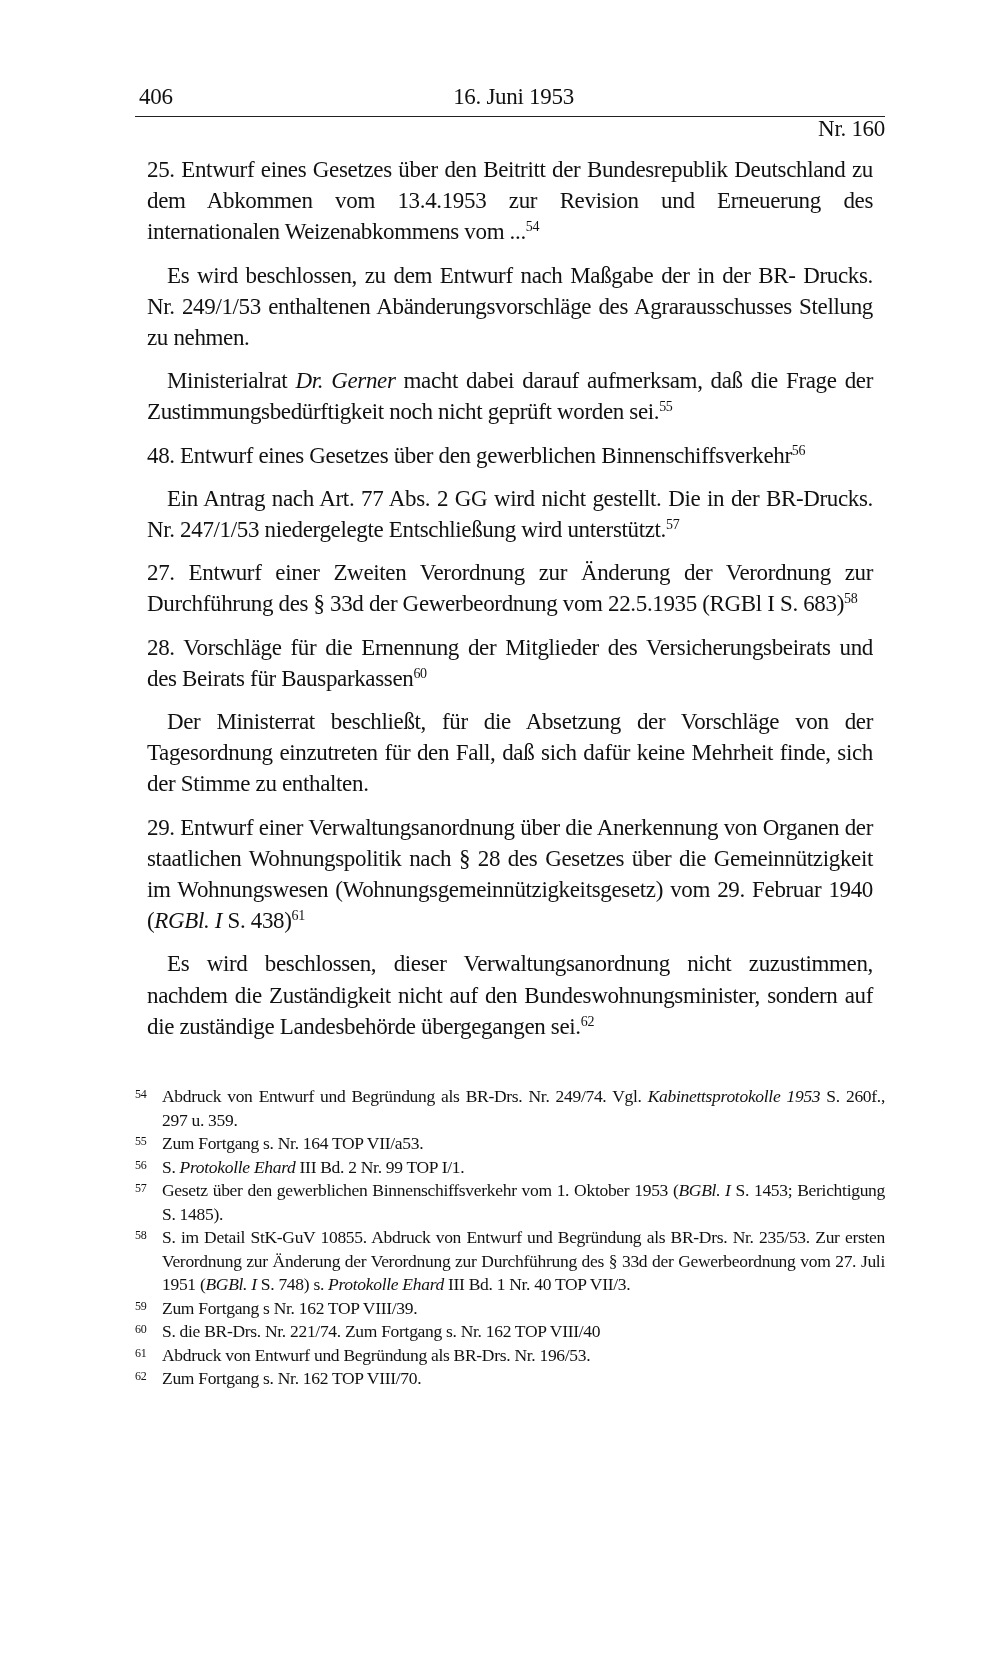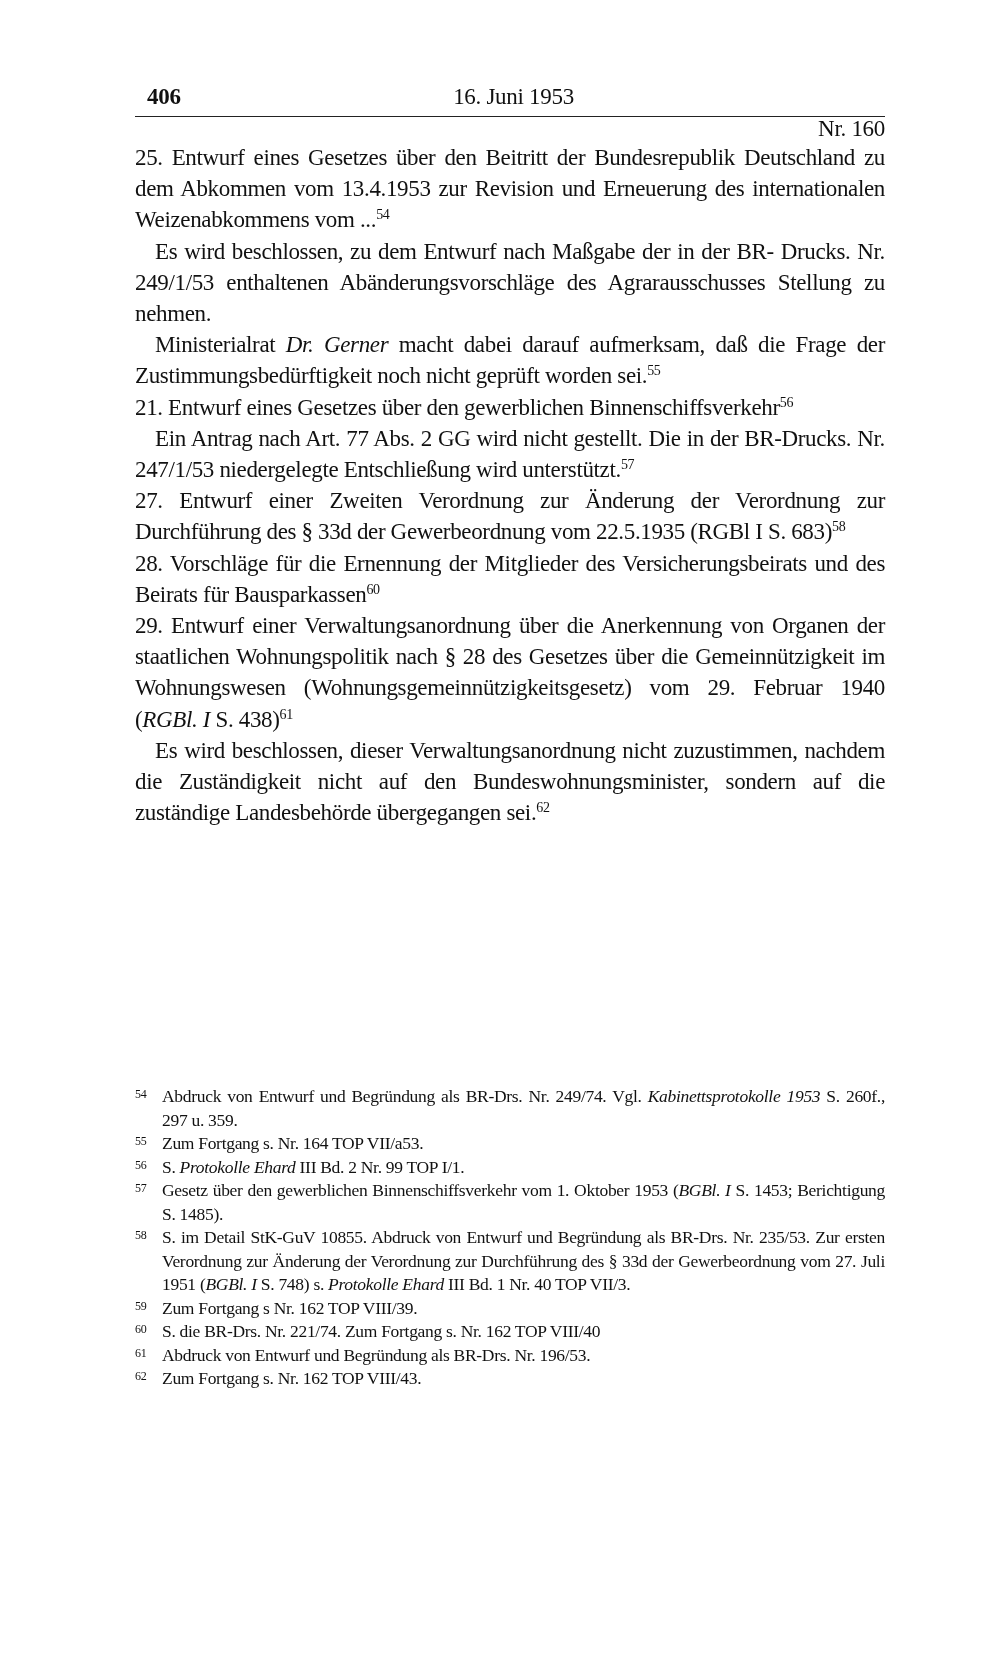--- a/index.html
+++ b/index.html
@@ -1,24 +1,24 @@
 <!DOCTYPE html>
 <html><head>
   <meta charset="utf-8">
   <style>
     html, body { margin: 0; padding: 0; background: #ffffff; }
     body { width: 1000px; height: 1666px; position: relative; overflow: hidden; color: #111; font-family: "Liberation Serif", "DejaVu Serif", serif; }
     .header { position: absolute; left: 135px; top: 82px; width: 750px; height: 36px; }
     .header span { position: absolute; top: 0; font-size: 23px; line-height: 30px; letter-spacing: -0.3px; }
-    .hdr-left { left: 12px; font-weight: bold; }
+    .hdr-left { left: 4px; }
     .hdr-center { left: 7px; right: 0; text-align: center; }
     .hdr-right { right: 0; margin-top: 32px; }
     .hdr-rule { position: absolute; left: 0; right: 0; top: 34px; height: 1px; background: #222; }
     .body { position: absolute; left: 135px; top: 142px; width: 750px; font-size: 23px; line-height: 31.2px; letter-spacing: -0.35px; }
-    .p { margin: 0; text-align: justify; }
+    .p { margin: 12px; text-align: justify; }
     .p.indent { text-indent: 20px; }
     sup { font-size: 14px; line-height: 0; vertical-align: 8px; }
     i { }
     .notes { position: absolute; left: 135px; top: 1085px; width: 750px; font-size: 17.5px; line-height: 23.5px; letter-spacing: -0.3px; }
     .note { position: relative; padding-left: 27px; margin: 0; text-align: justify; }
     .note .num { position: absolute; left: 0; top: 0; font-size: 12px; line-height: 18px; }
   </style>
 </head>
 <body>
 
@@ -26,31 +26,32 @@
   <span class="hdr-left">406</span>
   <span class="hdr-center">16. Juni 1953</span>
   <span class="hdr-right">Nr. 160</span>
   <div class="hdr-rule"></div>
 </div>
 
 <div class="body" id="main-body">
     <p class="p"><span>25. Entwurf eines Gesetzes über den Beitritt der Bundesrepublik Deutschland zu dem Abkommen vom 13.4.1953 zur Revision und Erneuerung des internationalen Weizenabkommens vom ...</span><sup>54</sup></p>
     <p class="p indent"><span>Es wird beschlossen, zu dem Entwurf nach Maßgabe der in der BR- Drucks. Nr. 249/1/53 enthaltenen Abänderungsvorschläge des Agrarausschusses Stellung zu nehmen.</span></p>
     <p class="p indent"><span>Ministerialrat </span><i>Dr. Gerner</i><span> macht dabei darauf aufmerksam, daß die Frage der Zustimmungsbedürftigkeit noch nicht geprüft worden sei.</span><sup>55</sup></p>
-    <p class="p"><span>21. Entwurf eines Gesetzes über den gewerblichen Binnenschiffsverkehr</span><sup>56</sup></p>
+    <p class="p"><span>48. Entwurf eines Gesetzes über den gewerblichen Binnenschiffsverkehr</span><sup>56</sup></p>
     <p class="p indent"><span>Ein Antrag nach Art. 77 Abs. 2 GG wird nicht gestellt. Die in der BR-Drucks. Nr. 247/1/53 niedergelegte Entschließung wird unterstützt.</span><sup>57</sup></p>
     <p class="p"><span>27. Entwurf einer Zweiten Verordnung zur Änderung der Verordnung zur Durchführung des § 33d der Gewerbeordnung vom 22.5.1935 (RGBl I S. 683)</span><sup>58</sup></p>
     <p class="p"><span>28. Vorschläge für die Ernennung der Mitglieder des Versicherungsbeirats und des Beirats für Bausparkassen</span><sup>60</sup></p>
+    <p class="p indent"><span>Der Ministerrat beschließt, für die Absetzung der Vorschläge von der Tagesordnung einzutreten für den Fall, daß sich dafür keine Mehrheit finde, sich der Stimme zu enthalten.</span></p>
     <p class="p"><span>29. Entwurf einer Verwaltungsanordnung über die Anerkennung von Organen der staatlichen Wohnungspolitik nach § 28 des Gesetzes über die Gemeinnützigkeit im Wohnungswesen (Wohnungsgemeinnützigkeitsgesetz) vom 29. Februar 1940 (</span><i>RGBl. I</i><span> S. 438)</span><sup>61</sup></p>
     <p class="p indent"><span>Es wird beschlossen, dieser Verwaltungsanordnung nicht zuzustimmen, nachdem die Zuständigkeit nicht auf den Bundeswohnungsminister, sondern auf die zuständige Landesbehörde übergegangen sei.</span><sup>62</sup></p>
   </div>
 
 <div class="notes" id="footnotes">
     <p class="note"><span class="num">54</span><span>Abdruck von Entwurf und Begründung als BR-Drs. Nr. 249/74. Vgl. </span><i>Kabinettsprotokolle 1953</i><span> S. 260f., 297 u. 359.</span></p>
     <p class="note"><span class="num">55</span><span>Zum Fortgang s. Nr. 164 TOP VII/a53.</span></p>
     <p class="note"><span class="num">56</span><span>S. </span><i>Protokolle Ehard</i><span> III Bd. 2 Nr. 99 TOP I/1.</span></p>
     <p class="note"><span class="num">57</span><span>Gesetz über den gewerblichen Binnenschiffsverkehr vom 1. Oktober 1953 (</span><i>BGBl. I</i><span> S. 1453; Berichtigung S. 1485).</span></p>
     <p class="note"><span class="num">58</span><span>S. im Detail StK-GuV 10855. Abdruck von Entwurf und Begründung als BR-Drs. Nr. 235/53. Zur ersten Verordnung zur Änderung der Verordnung zur Durchführung des § 33d der Gewerbeordnung vom 27. Juli 1951 (</span><i>BGBl. I</i><span> S. 748) s. </span><i>Protokolle Ehard</i><span> III Bd. 1 Nr. 40 TOP VII/3.</span></p>
     <p class="note"><span class="num">59</span><span>Zum Fortgang s Nr. 162 TOP VIII/39.</span></p>
     <p class="note"><span class="num">60</span><span>S. die BR-Drs. Nr. 221/74. Zum Fortgang s. Nr. 162 TOP VIII/40</span></p>
     <p class="note"><span class="num">61</span><span>Abdruck von Entwurf und Begründung als BR-Drs. Nr. 196/53.</span></p>
-    <p class="note"><span class="num">62</span><span>Zum Fortgang s. Nr. 162 TOP VIII/43.</span></p>
+    <p class="note"><span class="num">62</span><span>Zum Fortgang s. Nr. 162 TOP VIII/70.</span></p>
   </div>
 
 </body></html>

